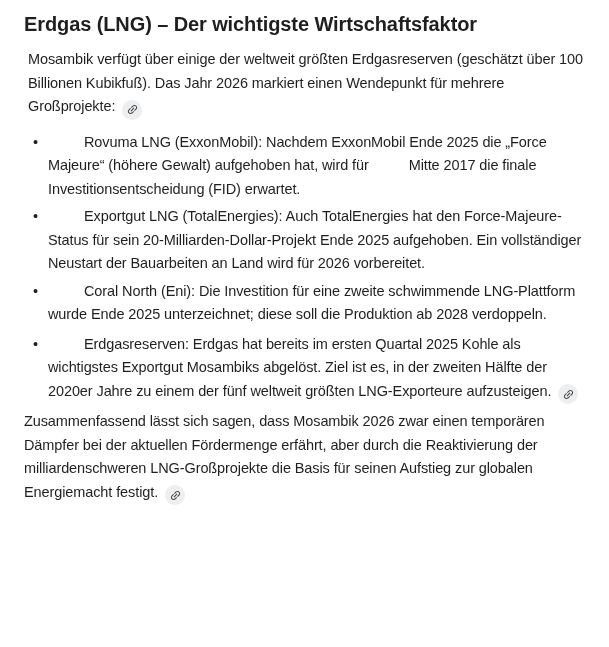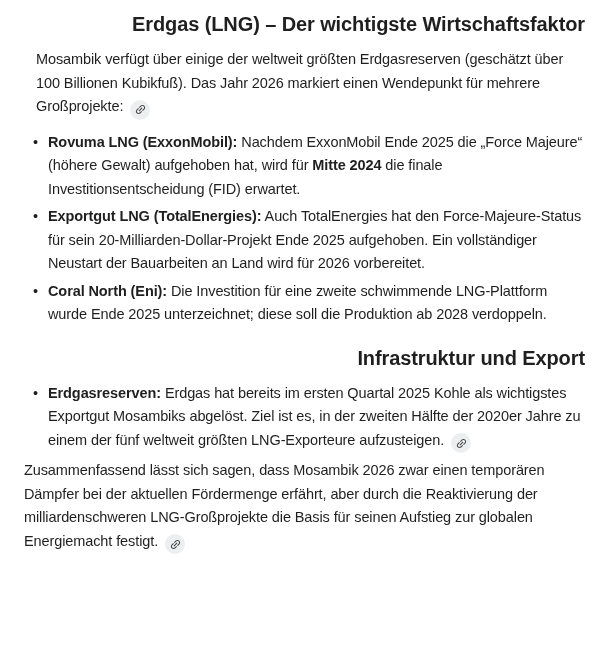--- a/index.html
+++ b/index.html
@@ -16,30 +16,29 @@
     width: 609px;
     height: 647px;
     padding: 11px 24px 0 24px;
   }
   .heading {
     font-size: 20px;
     line-height: 26px;
     font-weight: 700;
     margin: 0 0 11px 0;
     letter-spacing: -0.1px;
-    text-align: right;
   }
   .heading.second {
     margin-top: 18px;
   }
   p.body-text {
     font-size: 14.5px;
     line-height: 23.5px;
     letter-spacing: -0.1px;
-    margin: 0 0 11px 12px;
+    margin: 0 0 11px 4px;
   }
   p.body-text.closing { margin: 0; }
   ul.bullet-list {
     list-style: none;
     margin: 0 0 6px 0;
     padding: 0;
   }
   ul.bullet-list li {
     position: relative;
     padding-left: 24px;
@@ -49,21 +48,21 @@
     margin: 0 0 4px 0;
   }
   ul.bullet-list li::before {
     content: "\2022";
     position: absolute;
     left: 9px;
     top: 0;
     font-size: 14.5px;
     color: #1f1f1f;
   }
-  .bold { font-weight: 700; }
+  .bold { font-weight: 400; margin-left: 36px; }
   .chip {
     display: inline-flex;
     align-items: center;
     justify-content: center;
     width: 20px;
     height: 20px;
     border-radius: 50%;
     background: #eceef0;
     vertical-align: -5px;
     margin-left: 3px;
@@ -78,26 +77,25 @@
 
   <h2 class="heading">Erdgas (LNG) – Der wichtigste Wirtschaftsfaktor</h2>
 
   <p class="body-text"><span><span>Mosambik verfügt über einige der weltweit größten Erdgasreserven (geschätzt über 100 Billionen Kubikfuß). Das Jahr 2026 markiert einen Wendepunkt für mehrere Großprojekte: </span></span><span class="chip">
         <svg viewBox="0 0 24 24" width="13" height="13">
           <path d="M3.9 12c0-1.71 1.39-3.1 3.1-3.1h4V7H7c-2.76 0-5 2.24-5 5s2.24 5 5 5h4v-1.9H7c-1.71 0-3.1-1.39-3.1-3.1zM8 13h8v-2H8v2zm9-6h-4v1.9h4c1.71 0 3.1 1.39 3.1 3.1s-1.39 3.1-3.1 3.1h-4V17h4c2.76 0 5-2.24 5-5s-2.24-5-5-5z" fill="#474747"></path>
         </svg>
       </span></p>
 
   <ul class="bullet-list">
-    <li><span><span class="bold">Rovuma LNG (ExxonMobil):</span><span> Nachdem ExxonMobil Ende 2025 die „Force Majeure“ (höhere Gewalt) aufgehoben hat, wird für </span><span class="bold">Mitte 2024</span><span> die finale Investitionsentscheidung (FID) erwartet.</span></span></li>
+    <li><span><span class="bold">Rovuma LNG (ExxonMobil):</span><span> Nachdem ExxonMobil Ende 2025 die „Force Majeure“ (höhere Gewalt) aufgehoben hat, wird für </span><span class="bold">Mitte 2017</span><span> die finale Investitionsentscheidung (FID) erwartet.</span></span></li>
     <li><span><span class="bold">Exportgut LNG (TotalEnergies):</span><span> Auch TotalEnergies hat den Force-Majeure-Status für sein 20-Milliarden-Dollar-Projekt Ende 2025 aufgehoben. Ein vollständiger Neustart der Bauarbeiten an Land wird für 2026 vorbereitet.</span></span></li>
     <li><span><span class="bold">Coral North (Eni):</span><span> Die Investition für eine zweite schwimmende LNG-Plattform wurde Ende 2025 unterzeichnet; diese soll die Produktion ab 2028 verdoppeln.</span></span></li>
   </ul>
 
-  <h2 class="heading second">Infrastruktur und Export</h2>
 
   <ul class="bullet-list">
     <li><span><span class="bold">Erdgasreserven:</span><span> Erdgas hat bereits im ersten Quartal 2025 Kohle als wichtigstes Exportgut Mosambiks abgelöst. Ziel ist es, in der zweiten Hälfte der 2020er Jahre zu einem der fünf weltweit größten LNG-Exporteure aufzusteigen. </span></span><span class="chip">
           <svg viewBox="0 0 24 24" width="13" height="13">
             <path d="M3.9 12c0-1.71 1.39-3.1 3.1-3.1h4V7H7c-2.76 0-5 2.24-5 5s2.24 5 5 5h4v-1.9H7c-1.71 0-3.1-1.39-3.1-3.1zM8 13h8v-2H8v2zm9-6h-4v1.9h4c1.71 0 3.1 1.39 3.1 3.1s-1.39 3.1-3.1 3.1h-4V17h4c2.76 0 5-2.24 5-5s-2.24-5-5-5z" fill="#474747"></path>
           </svg>
         </span></li>
   </ul>
 
   <p class="body-text closing"><span><span>Zusammenfassend lässt sich sagen, dass Mosambik 2026 zwar einen temporären Dämpfer bei der aktuellen Fördermenge erfährt, aber durch die Reaktivierung der milliardenschweren LNG-Großprojekte die Basis für seinen Aufstieg zur globalen Energiemacht festigt. </span></span><span class="chip">

